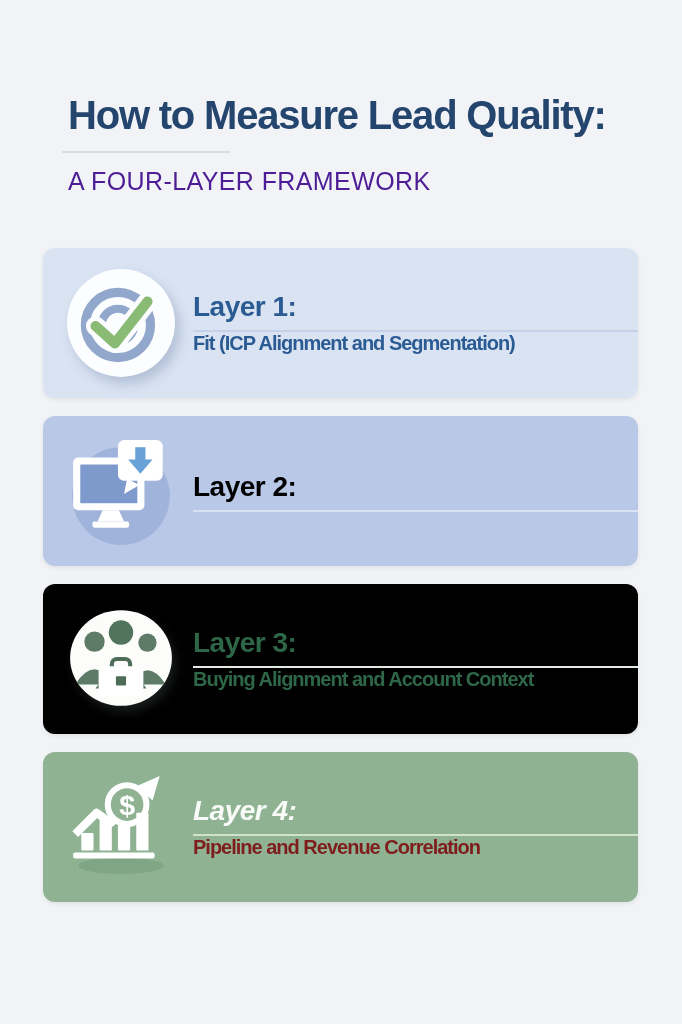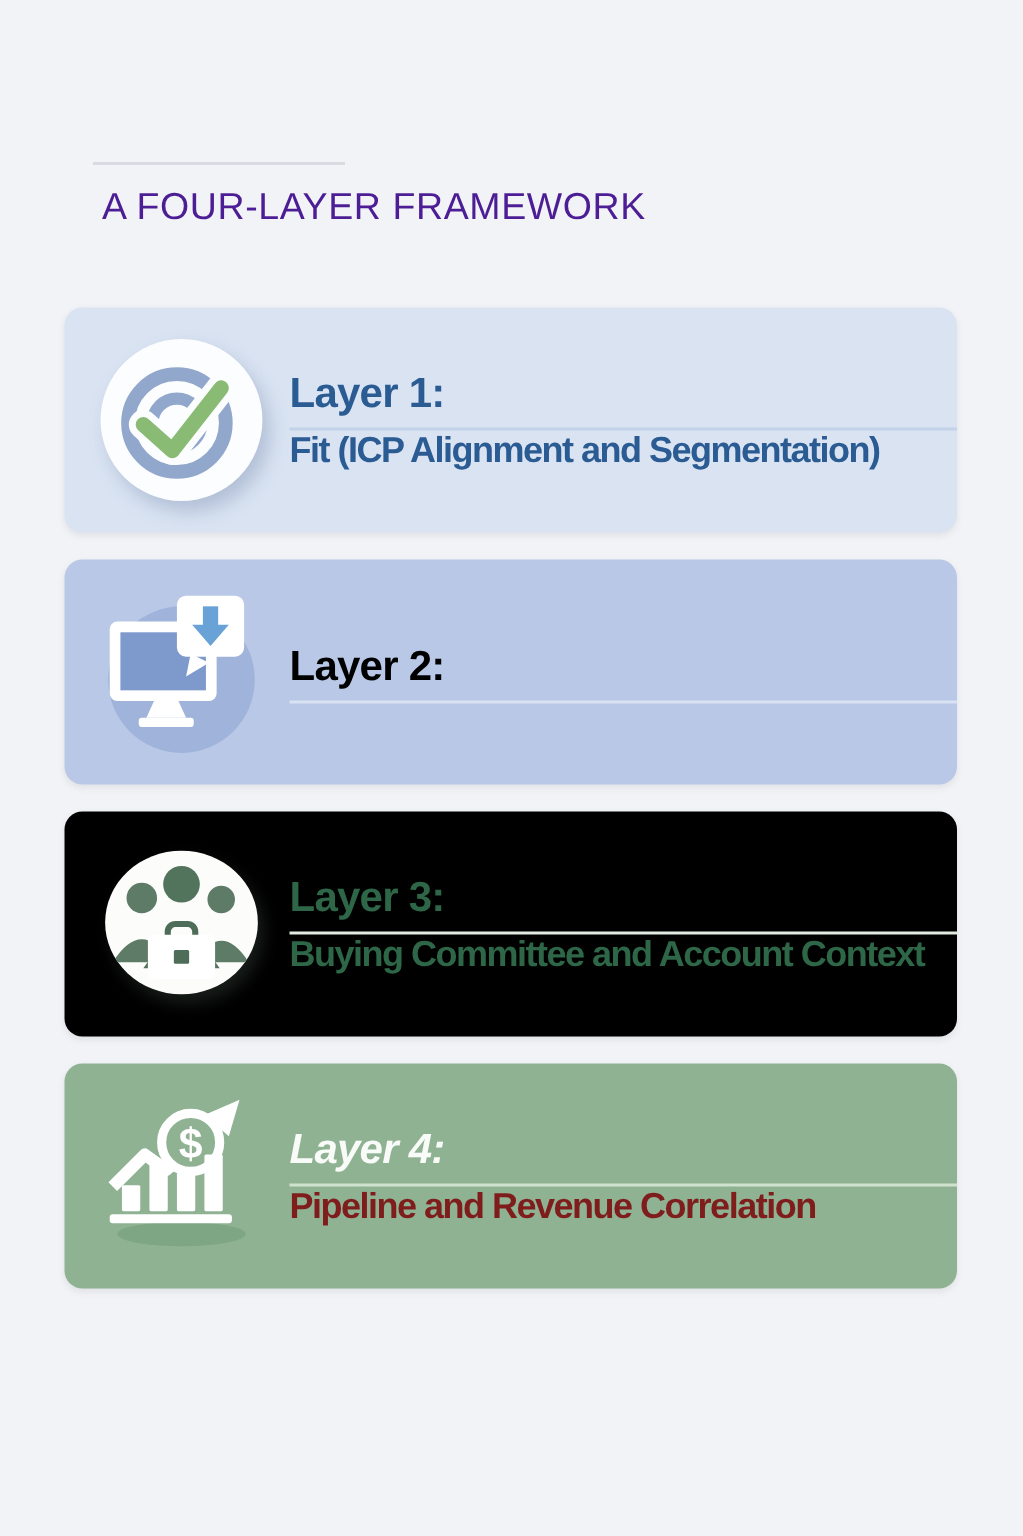--- a/index.html
+++ b/index.html
@@ -23,21 +23,21 @@
   .card{
     width:595px;height:150px;border-radius:12px;
     display:flex;align-items:center;margin-bottom:18px;
     box-shadow:0 2px 4px rgba(80,90,110,.10);
   }
   .icon-wrap{width:112px;height:112px;margin-left:22px;flex:none;}
   .icon-wrap svg{display:block;width:112px;height:112px;}
   .card-text{margin-left:16px;width:464px;}
   .card-heading{font-size:28px;font-weight:bold;letter-spacing:-.5px;}
   .card-divider{height:2px;margin-top:7px;}
-  .card-desc{font-size:24px;font-weight:bold;letter-spacing:-1px;white-space:nowrap;}
+  .card-desc{font-size:20px;font-weight:bold;letter-spacing:-1px;white-space:nowrap;}
 
   .card-1{background:#d9e3f2;}
   .card-1 .card-heading,.card-1 .card-desc{color:#2b5b93;}
   .card-1 .card-divider{background:#c3d2e8;}
   .card-1 svg{filter:drop-shadow(5px 7px 6px rgba(90,110,150,.30));}
 
   .card-2{background:#b9c8e6;}
   .card-2 .card-heading,.card-2 .card-desc{color:#000000;}
   .card-2 .card-divider{background:#d8e2f3;}
 
@@ -48,20 +48,21 @@
 
   .card-4{background:#8fb293;}
   .card-4 .card-heading{color:#f8fbf7;font-style:italic;}
   .card-4 .card-desc{color:#7f1d1d;}
   .card-4 .card-divider{background:#cfe2cd;}
 </style>
 </head>
 <body>
 
 <div class="header">
+  <h1 class="title">How to Measure Lead Quality:</h1>
   <div class="title-divider"></div>
   <div class="subtitle">A FOUR-LAYER FRAMEWORK</div>
 </div>
 
 <div class="cards">
 
   <section class="card card-1">
     <div class="icon-wrap">
       <svg viewBox="0 0 110 110" aria-hidden="true">
         <circle cx="55" cy="55" r="53" fill="#fcfdfe"></circle>
@@ -117,21 +118,21 @@
           <path d="M55 44 l5 7 l-5 22 l-5 -22 z" fill="#fcfcfa"></path>
         </g>
         <rect x="46" y="55" width="18" height="14" rx="5" fill="none" stroke="#4e6d58" stroke-width="4"></rect>
         <rect x="33" y="62" width="44" height="29" rx="4" fill="#ffffff"></rect>
         <rect x="50" y="72" width="10" height="9" rx="1" fill="#4e6d58"></rect>
       </svg>
     </div>
     <div class="card-text">
       <div class="card-heading">Layer 3:</div>
       <div class="card-divider"></div>
-      <div class="card-desc">Buying Committee and Account Context</div>
+      <div class="card-desc">Buying Alignment and Account Context</div>
     </div>
   </section>
 
   <section class="card card-4">
     <div class="icon-wrap">
       <svg viewBox="0 0 110 110" aria-hidden="true">
         <ellipse cx="55" cy="93" rx="42" ry="8" fill="#7ea584"></ellipse>
         <path d="M10 62 L31 41 L45 51 L84 18" stroke="#ffffff" stroke-width="8" fill="none" stroke-linejoin="round"></path>
         <circle cx="61" cy="33" r="19" fill="#8fb293" stroke="#ffffff" stroke-width="6"></circle>
         <text x="61" y="43" font-size="28" font-weight="bold" fill="#ffffff" text-anchor="middle">$</text>

